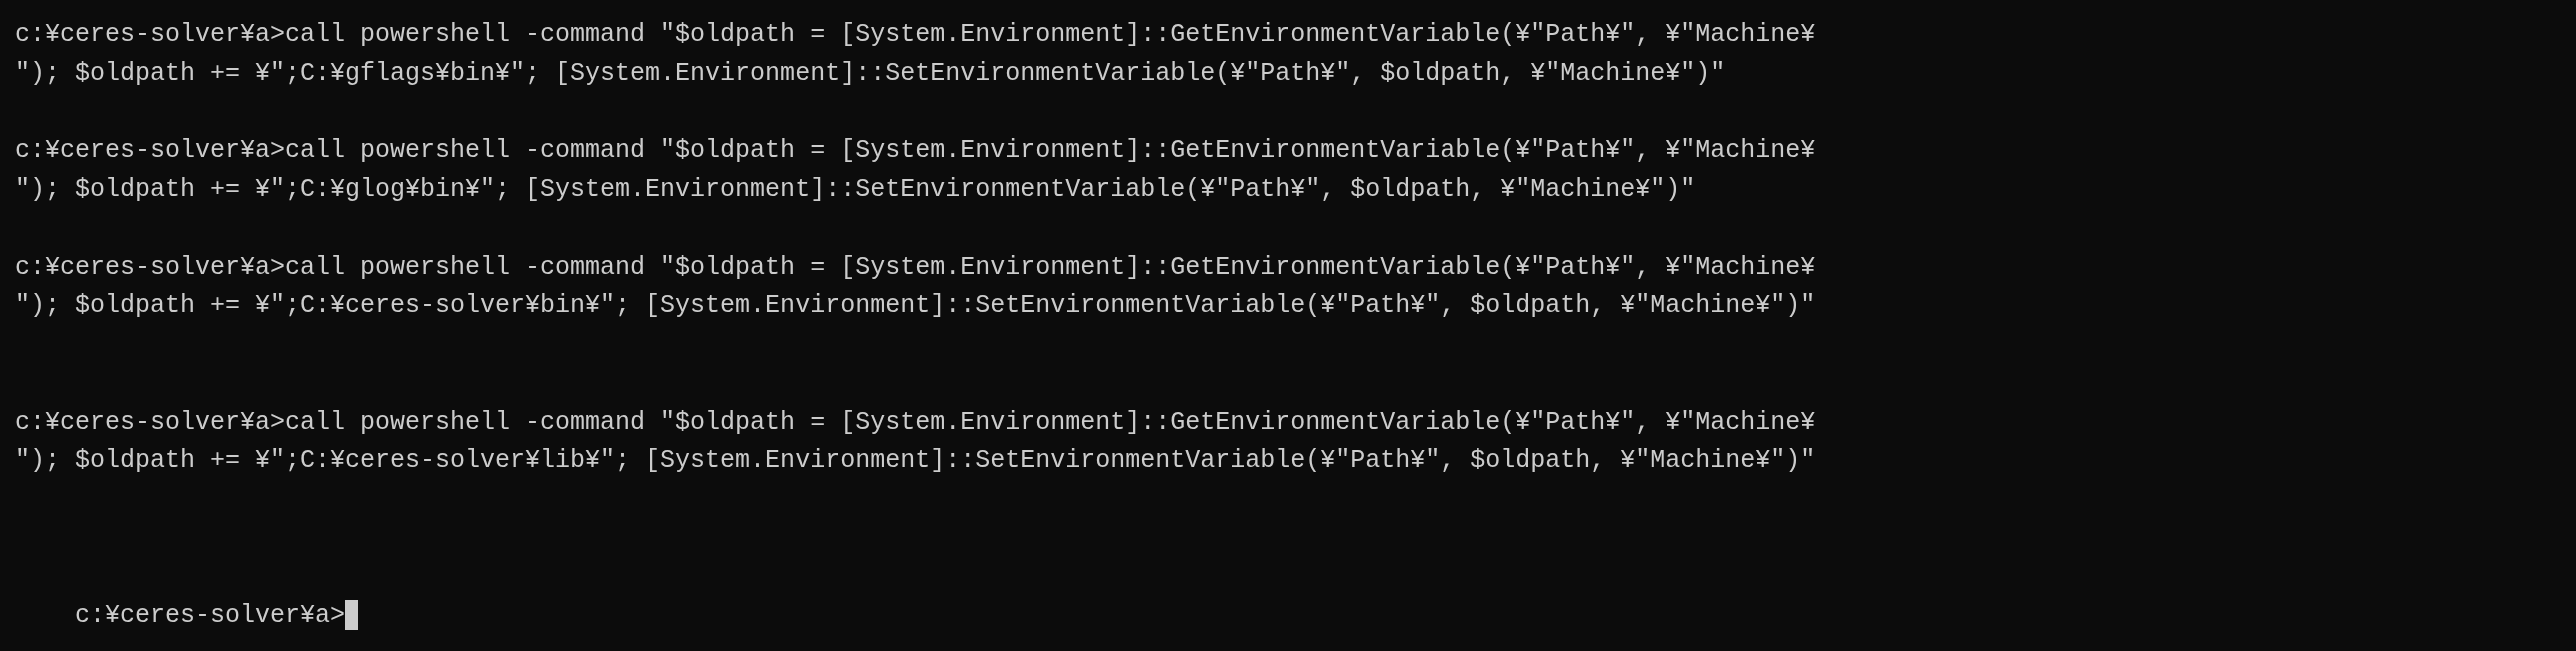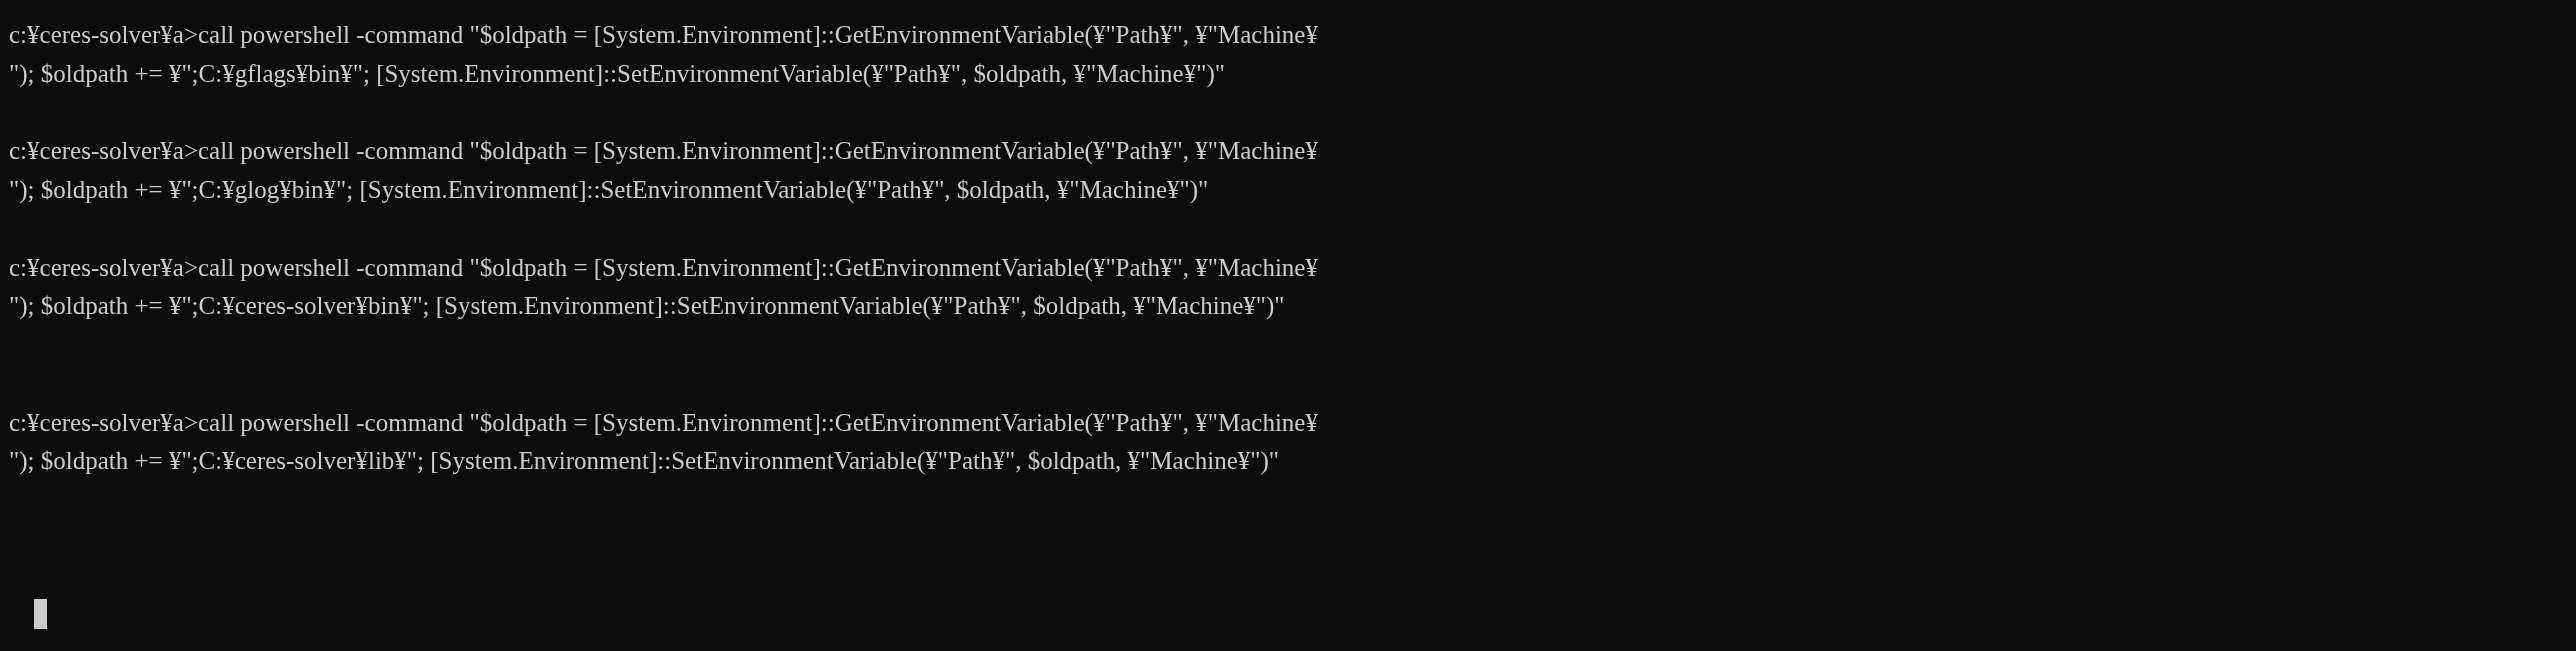--- a/index.html
+++ b/index.html
@@ -14,22 +14,22 @@
       height: 652px;
       overflow: hidden;
       display: flex;
       align-items: stretch;
     }
 
     .terminal {
       width: 100%;
       height: 100%;
       background-color: #0c0c0c;
-      padding: 16px 9px;
-      font-family: Liberation Serif, serif;
+      padding: 16px 15px;
+      font-family: Liberation Mono, monospace;
       font-size: 25px;
       line-height: 1.55;
       color: #cccccc;
       overflow: hidden;
     }
 
     .line {
       white-space: pre-wrap;
       word-break: break-all;
       display: block;
@@ -73,16 +73,16 @@
   <span class="blank-line"></span>
   <span class="blank-line"></span>
 
   <span class="line">c:¥ceres-solver¥a&gt;call powershell -command "$oldpath = [System.Environment]::GetEnvironmentVariable(¥"Path¥", ¥"Machine¥</span>
   <span class="line">"); $oldpath += ¥";C:¥ceres-solver¥lib¥"; [System.Environment]::SetEnvironmentVariable(¥"Path¥", $oldpath, ¥"Machine¥")"</span>
 
   <span class="blank-line"></span>
   <span class="blank-line"></span>
 
   <span class="line">
-    <span class="cursor"></span>
+    <span class="prompt">c:¥ceres-solver¥a&gt;</span><span class="cursor"></span>
   </span>
 </div>
 
 
 </body></html>

